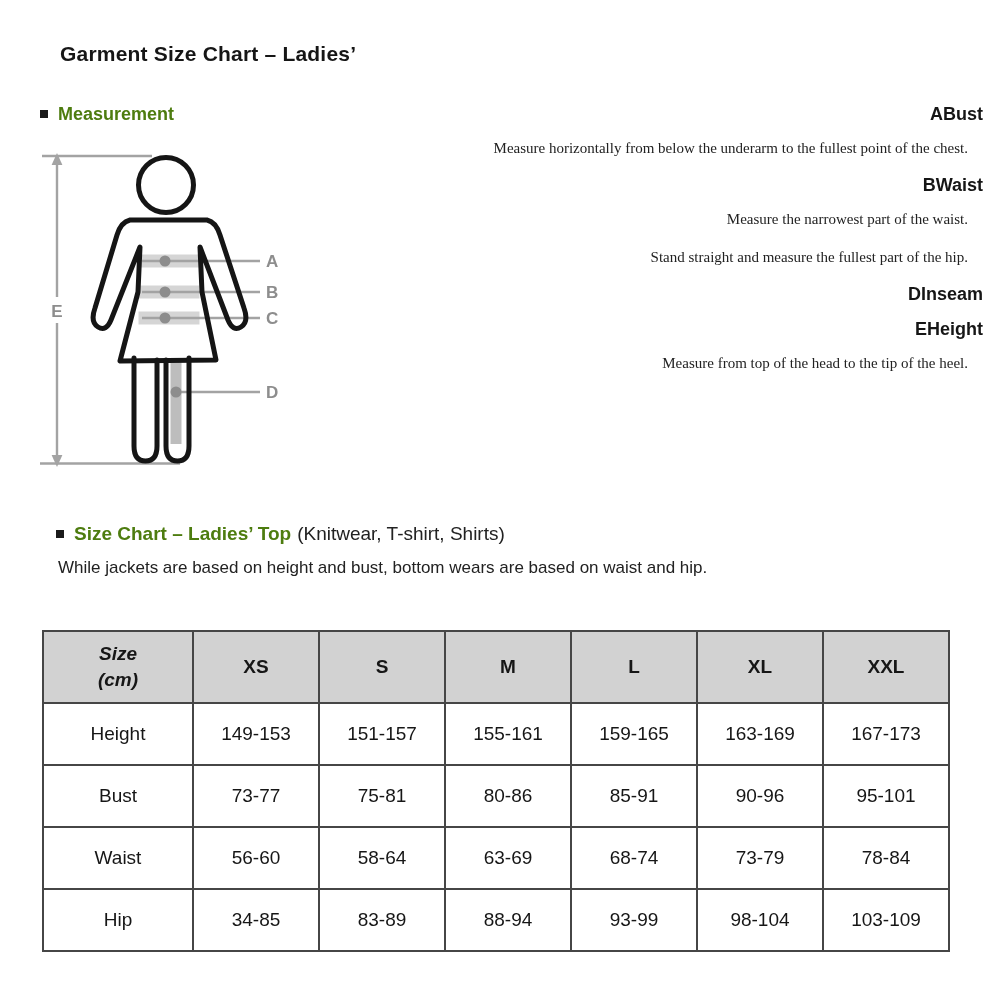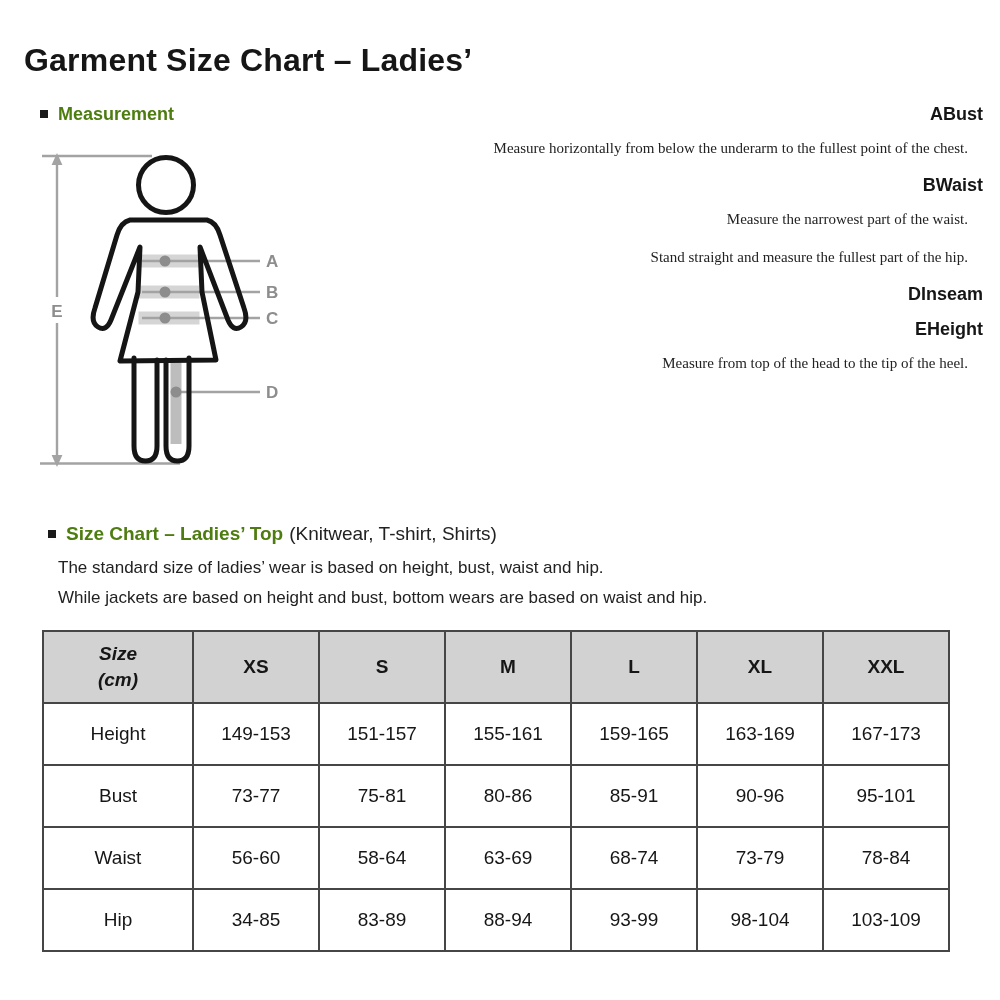--- a/index.html
+++ b/index.html
@@ -5,32 +5,32 @@
   html,body{margin:0;padding:0;background:#ffffff;}
   body{
     width:1000px;height:1000px;position:relative;overflow:hidden;
     font-family:"Liberation Sans","DejaVu Sans",sans-serif;
     color:#1c1c1c;
     -webkit-font-smoothing:antialiased;
   }
   .page{position:absolute;inset:0;}
 
   .title{
-    position:absolute;left:24px;top:42px;margin:0;
-    font-size:32px;font-weight:bold;letter-spacing:.2px;color:#161616;
+    position:absolute;left:60px;top:42px;margin:0;
+    font-size:21px;font-weight:bold;letter-spacing:.2px;color:#161616;
   }
 
   .sec-head{position:absolute;white-space:nowrap;}
   .bullet{
     display:inline-block;width:8px;height:8px;background:#1a1a1a;
     margin-right:10px;vertical-align:2px;
   }
   .sec-head-text{font-size:18px;font-weight:bold;color:#4d7c0f;}
   .measurement-head{left:40px;top:104px;}
-  .sizechart-head{left:48px;top:523px;}
+  .sizechart-head{left:56px;top:523px;}
   .sec-head-text.big{font-size:19px;}
   .sec-head-suffix{font-size:19px;font-weight:normal;margin-left:6px;color:#222;}
 
   .diagram{position:absolute;left:30px;top:140px;}
   .fig{fill:none;stroke:#151515;stroke-width:5;stroke-linejoin:round;stroke-linecap:round;}
   .mline{stroke:#a3a3a3;stroke-width:2.4;fill:none;}
   .band{fill:#c9c9c9;opacity:.78;}
   .dot{fill:#8d8d8d;}
   .dlabel{
     font-family:"Liberation Sans","DejaVu Sans",sans-serif;
@@ -142,21 +142,20 @@
       </div>
       <p class="def-desc">Measure from top of the head to the tip of the heel.</p>
     </div>
   </div>
 
   <div class="sec-head sizechart-head">
     <span class="bullet"></span><span class="sec-head-text big">Size Chart – Ladies’ Top</span><span class="sec-head-suffix">(Knitwear, T-shirt, Shirts)</span>
   </div>
 
   <div class="chart-desc">
-    <p>The standard size of ladies’ wear is based on height, bust, waist and hip.</p>
     <p>While jackets are based on height and bust, bottom wears are based on waist and hip.</p>
   </div>
 
   <table class="size-table">
     <colgroup>
       <col class="c-label">
         <col class="c-size">
         <col class="c-size">
         <col class="c-size">
       <col class="c-size">

